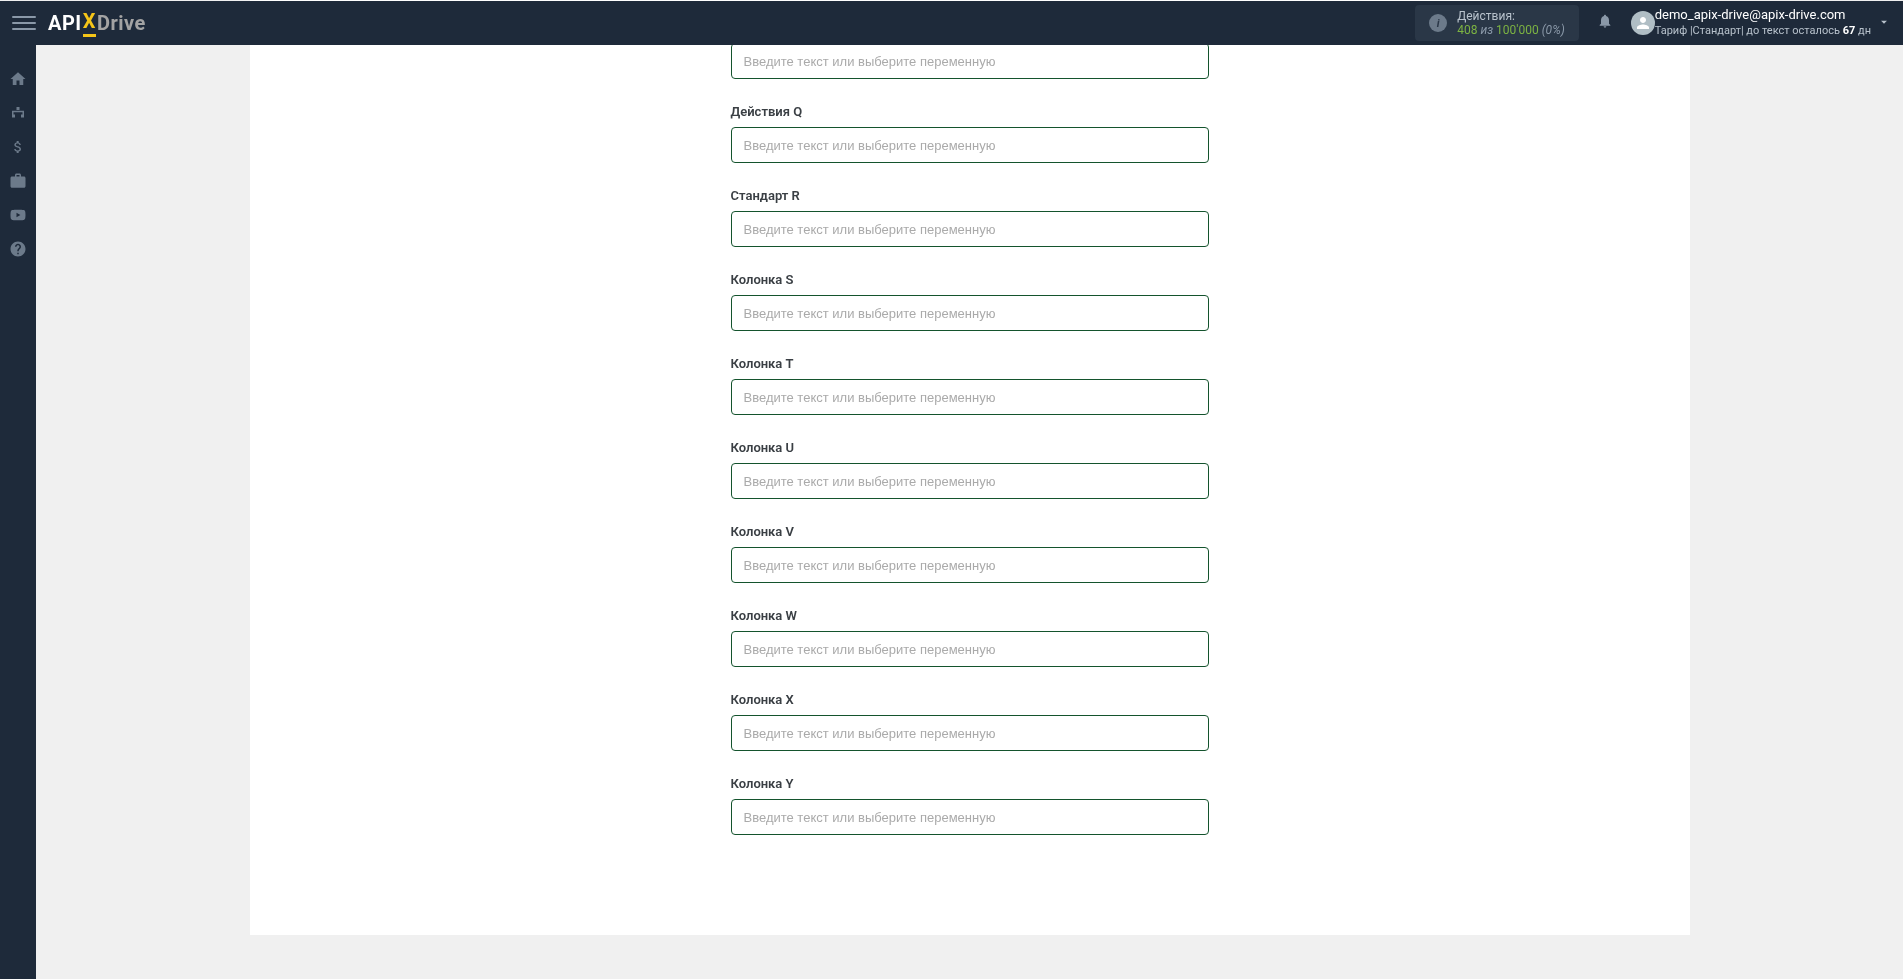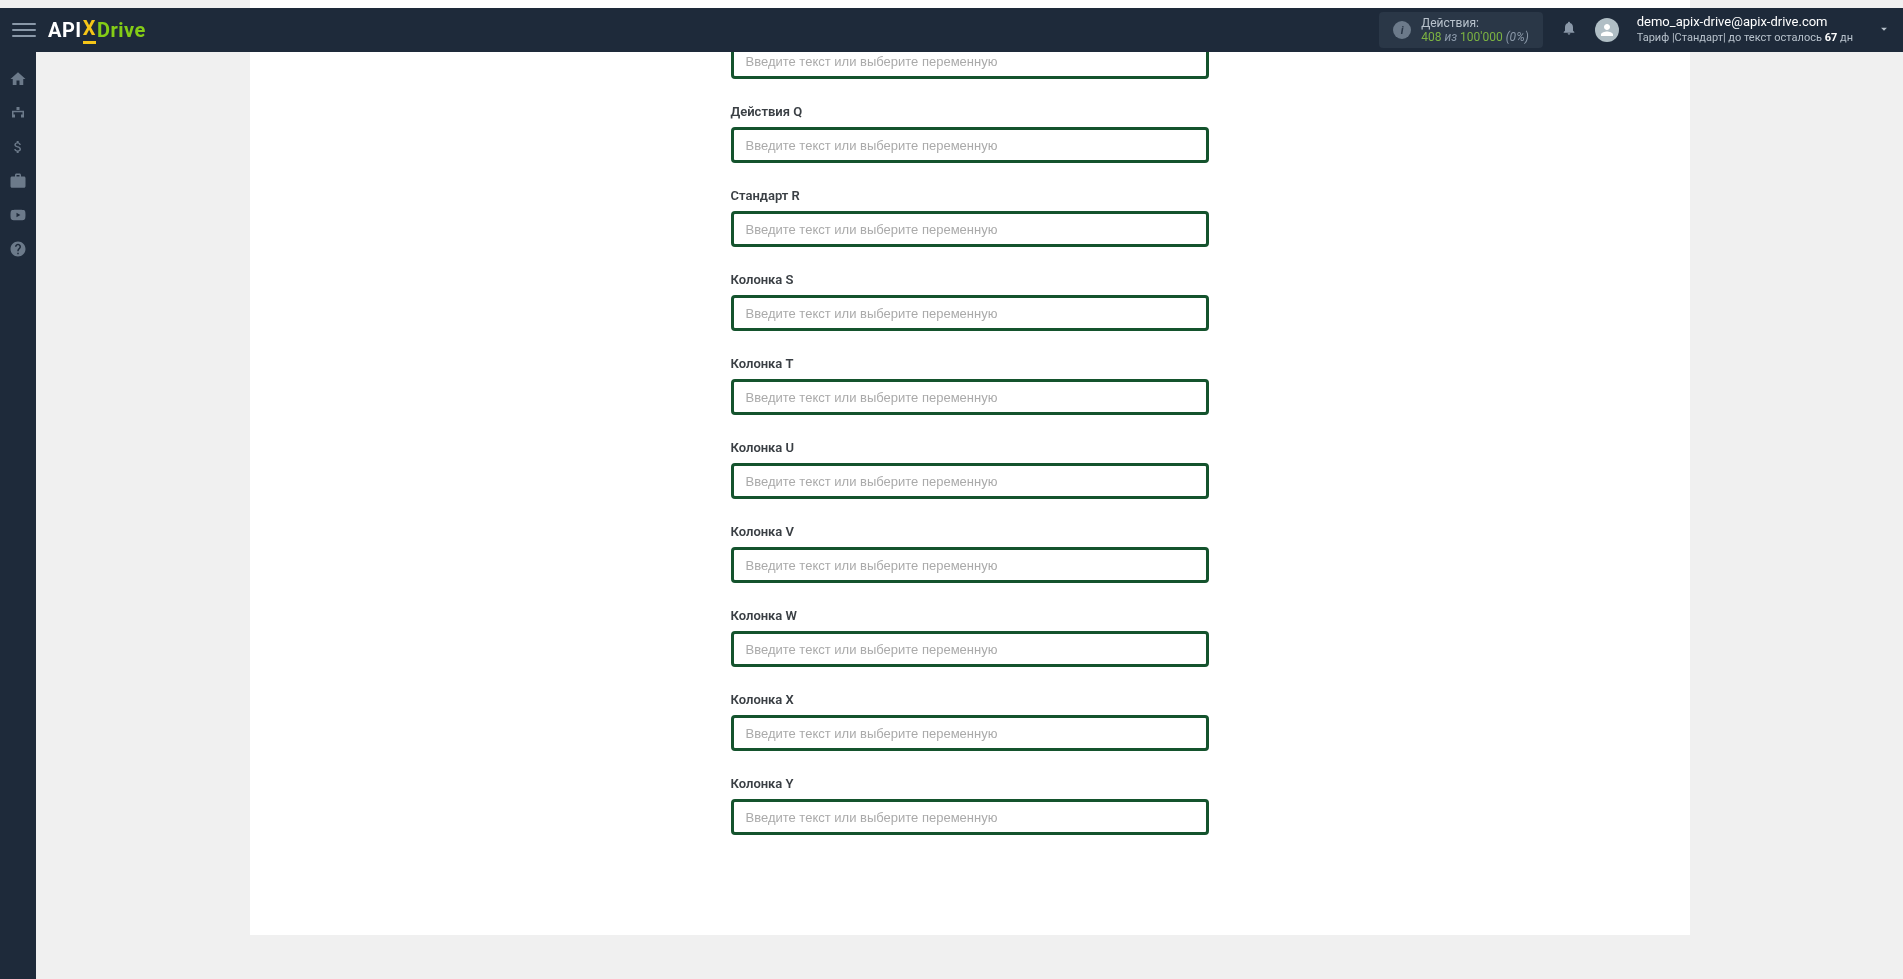--- a/index.html
+++ b/index.html
@@ -12,21 +12,21 @@
       background: #f0f0f0;
       overflow-x: hidden;
     }
     .header {
       background: #1e2a3a;
       height: 44px;
       display: flex;
       align-items: center;
       padding: 0 12px;
       position: fixed;
-      top: 8px;
+      top: 1px;
       left: 0;
       right: 0;
       z-index: 100;
     }
     .hamburger {
       width: 24px;
       height: 24px;
       display: flex;
       flex-direction: column;
       justify-content: center;
@@ -50,21 +50,21 @@
     .logo .api {
       color: #fff;
     }
     .logo .x {
       color: #f5c518;
       border-bottom: 3px solid #f5c518;
       padding-bottom: 1px;
       margin: 0 1px;
     }
     .logo .drive {
-      color: #84cc16;
+      color: #a3a3a3;
     }
     .header-right {
       margin-left: auto;
       display: flex;
       align-items: center;
       gap: 18px;
     }
     .actions-box {
       background: #2a3747;
       border-radius: 4px;
@@ -104,21 +104,21 @@
       font-style: italic;
     }
     .bell {
       width: 16px;
       height: 16px;
       color: #8a98a8;
     }
     .user-section {
       display: flex;
       align-items: center;
-      gap: 18px;
+      gap: 0;
       cursor: pointer;
     }
     .avatar {
       width: 24px;
       height: 24px;
       border-radius: 50%;
       background: #b0bec5;
       display: flex;
       align-items: center;
       justify-content: center;
@@ -192,21 +192,21 @@
     .form-label {
       font-size: 13px;
       font-weight: 600;
       color: #3a3f44;
       margin-bottom: 8px;
       display: block;
     }
     .form-input {
       width: 100%;
       height: 36px;
-      border: 3px solid #14532d;
+      border: 1px solid #14532d;
       border-radius: 4px;
       padding: 0 12px;
       font-size: 13px;
       color: #333;
       background: #fff;
     }
     .form-input::placeholder {
       color: #aaaaaa;
     }
   </style>

